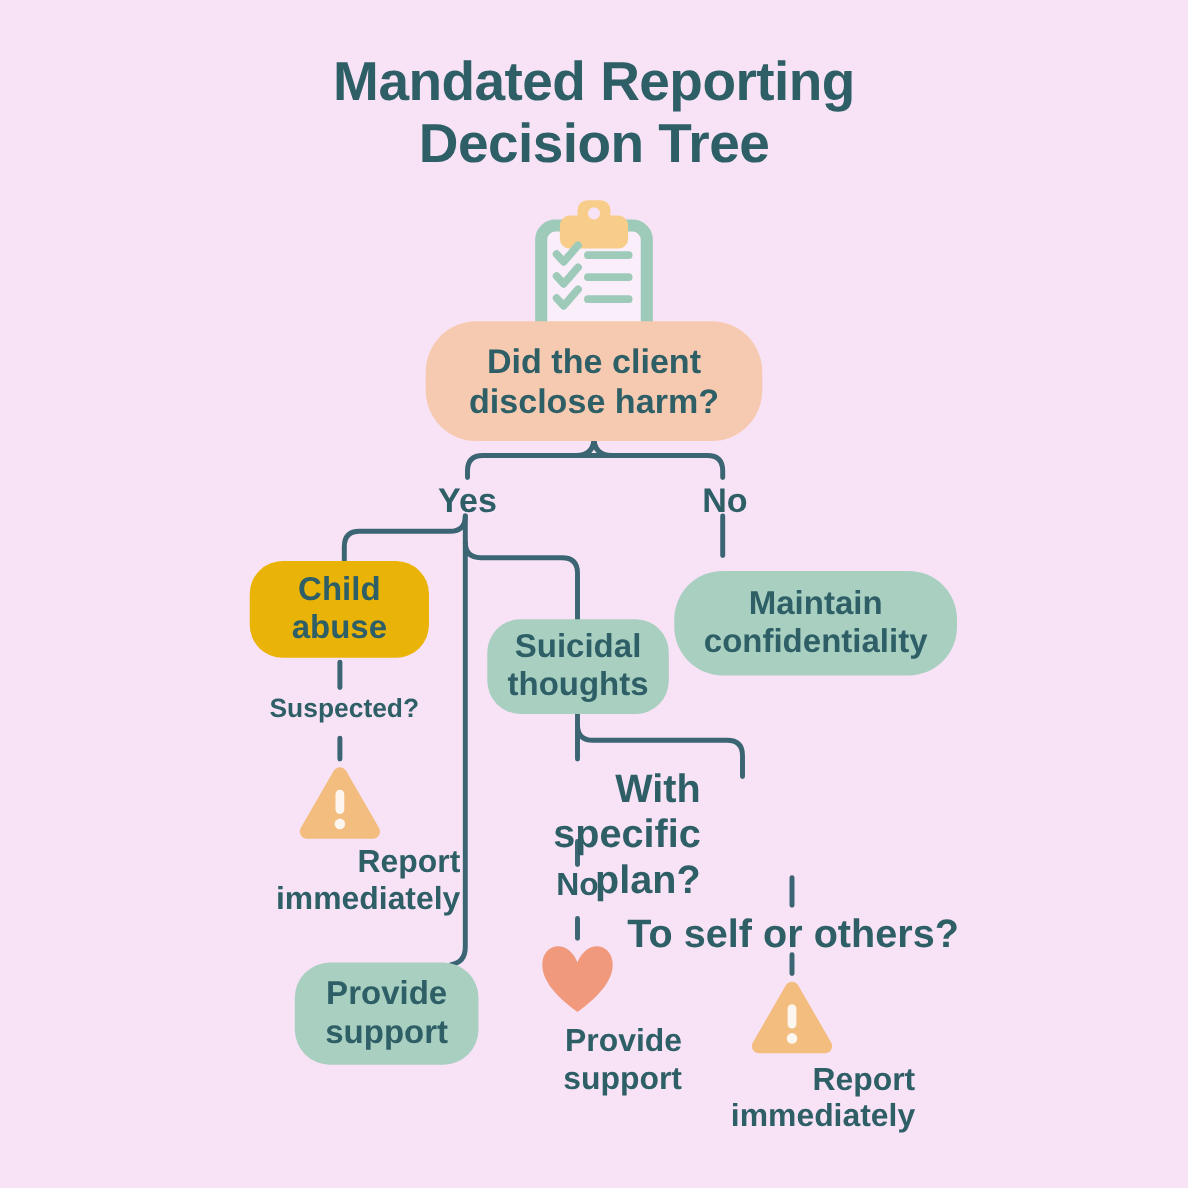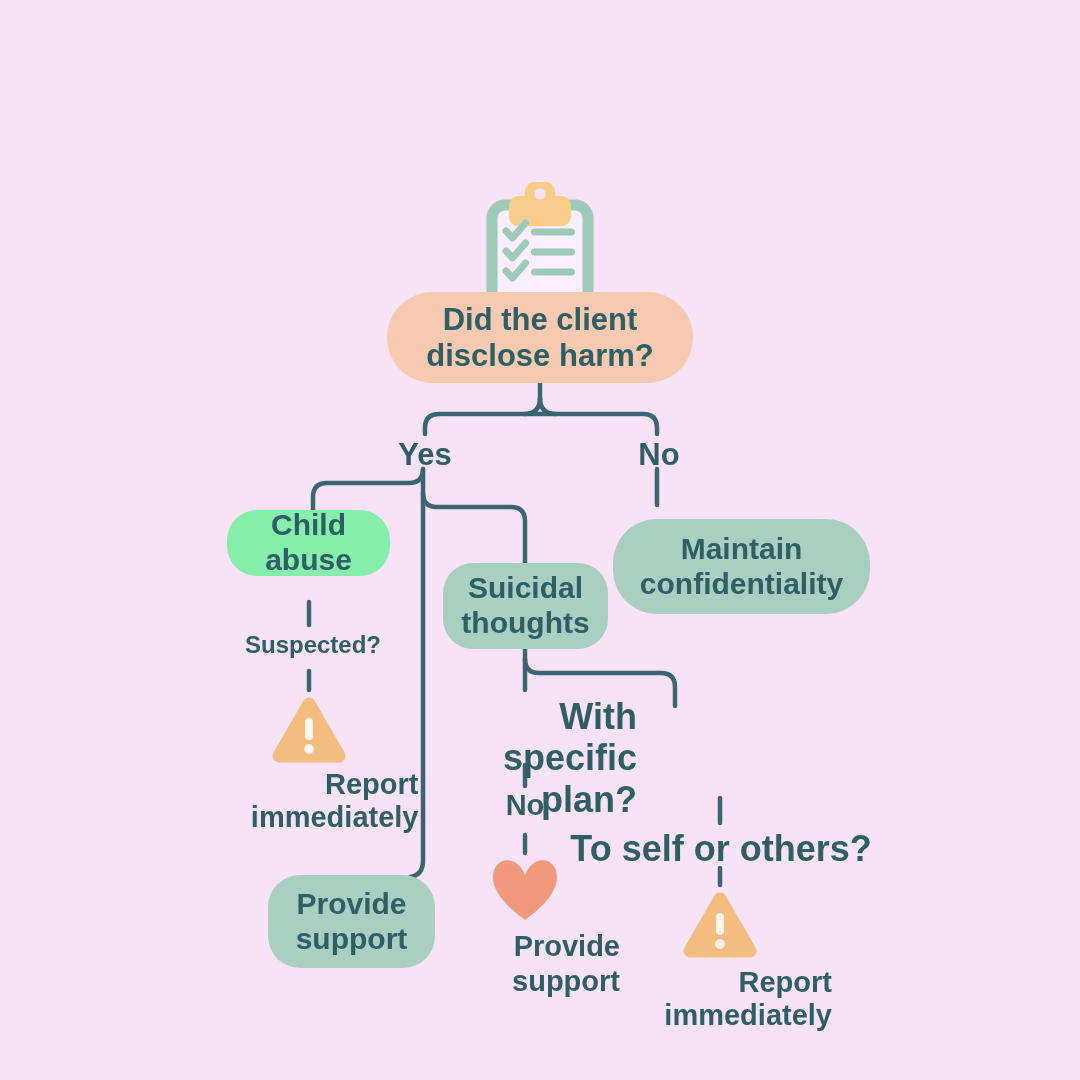--- a/index.html
+++ b/index.html
@@ -18,23 +18,23 @@
     line-height:1.12;color:#2e5f66;
   }
   svg.layer{position:absolute;left:0;top:0;}
   .connectors{z-index:1;}
   .clipboard{z-index:1;}
   .node{
     position:absolute;z-index:2;
     display:flex;align-items:center;justify-content:center;
     text-align:center;font-weight:700;color:#2e5f66;line-height:1.16;
   }
-  .node-root{left:387px;top:292px;width:306px;height:91px;background:#f6cab0;border-radius:46px;font-size:31px;}
+  .node-root{left:387px;top:292px;width:306px;height:109px;background:#f6cab0;border-radius:46px;font-size:31px;}
   .node-maintain{left:613px;top:503px;width:257px;height:95px;background:#a9cfc1;border-radius:44px;font-size:30px;margin-top:16px;}
-  .node-child{left:227px;top:510px;width:163px;height:66px;background:#86efac;border-radius:30px;font-size:30px;}
+  .node-child{left:227px;top:510px;width:163px;height:88px;background:#eab308;border-radius:30px;font-size:30px;}
   .node-suicidal{left:443px;top:563px;width:165px;height:86px;background:#a9cfc1;border-radius:30px;font-size:30px;}
   .node-threat{left:621px;top:702px;width:198px;height:88px;background:#f8f2c9;border-radius:34px;font-size:30px;}
   .node-provide{left:268px;top:875px;width:167px;height:93px;background:#a9cfc1;border-radius:32px;font-size:30px;}
   .edge-label{
     position:absolute;z-index:2;transform:translateX(-50%);
     text-align:right;color:#2e5f66;font-weight:700;line-height:1.15;
   }
   .lbl-yes{left:425px;top:437px;font-size:31px;}
   .lbl-no{left:659px;top:437px;font-size:31px;}
   .lbl-suspected{left:313px;top:631px;font-size:24px;white-space:nowrap;}
@@ -47,20 +47,21 @@
   .icon{position:absolute;z-index:2;}
   .tri-left{left:270px;top:693px;}
   .tri-right{left:681px;top:888px;}
   .heart{left:489px;top:856px;}
 </style>
 </head>
 <body>
 
 <div class="canvas">
 
+  <h1 class="title">Mandated Reporting Decision Tree</h1>
 
   <svg class="layer clipboard" width="150" height="122" viewBox="0 0 150 122" style="left:465px;top:178px;">
     <rect x="27" y="27" width="96" height="110" rx="13" fill="#f9eef9" stroke="#9ecab9" stroke-width="11"></rect>
     <rect x="60" y="4" width="30" height="26" rx="9" fill="#f8cd8a"></rect>
     <rect x="44" y="18" width="62" height="30" rx="9" fill="#f8cd8a"></rect>
     <circle cx="75" cy="16" r="5.5" fill="#f8e3f6"></circle>
     <path d="M 41 53 l 6.5 7 l 13 -15" fill="none" stroke="#9ecab9" stroke-width="7" stroke-linecap="round" stroke-linejoin="round"></path>
     <rect x="66" y="50.5" width="44" height="7" rx="3.5" fill="#9ecab9"></rect>
     <path d="M 41 73 l 6.5 7 l 13 -15" fill="none" stroke="#9ecab9" stroke-width="7" stroke-linecap="round" stroke-linejoin="round"></path>
     <rect x="66" y="70.5" width="44" height="7" rx="3.5" fill="#9ecab9"></rect>

